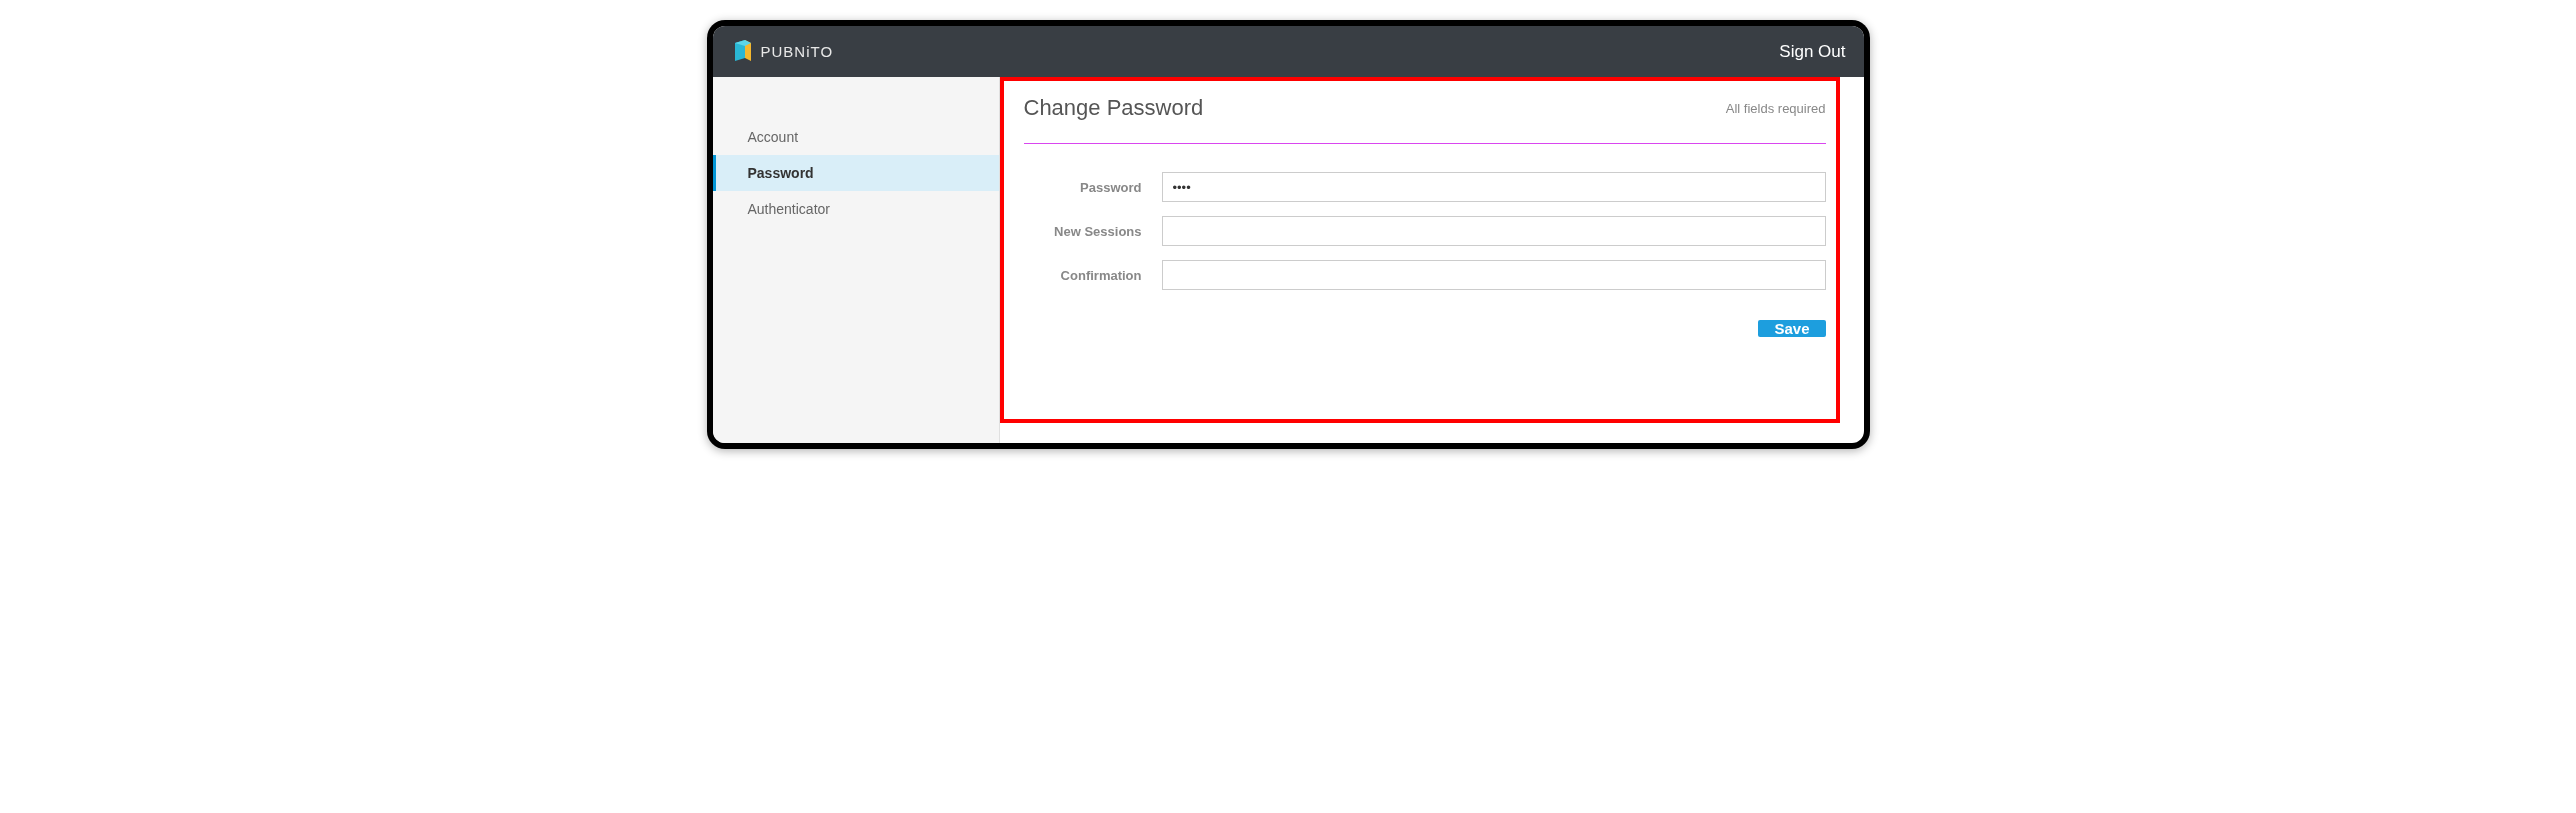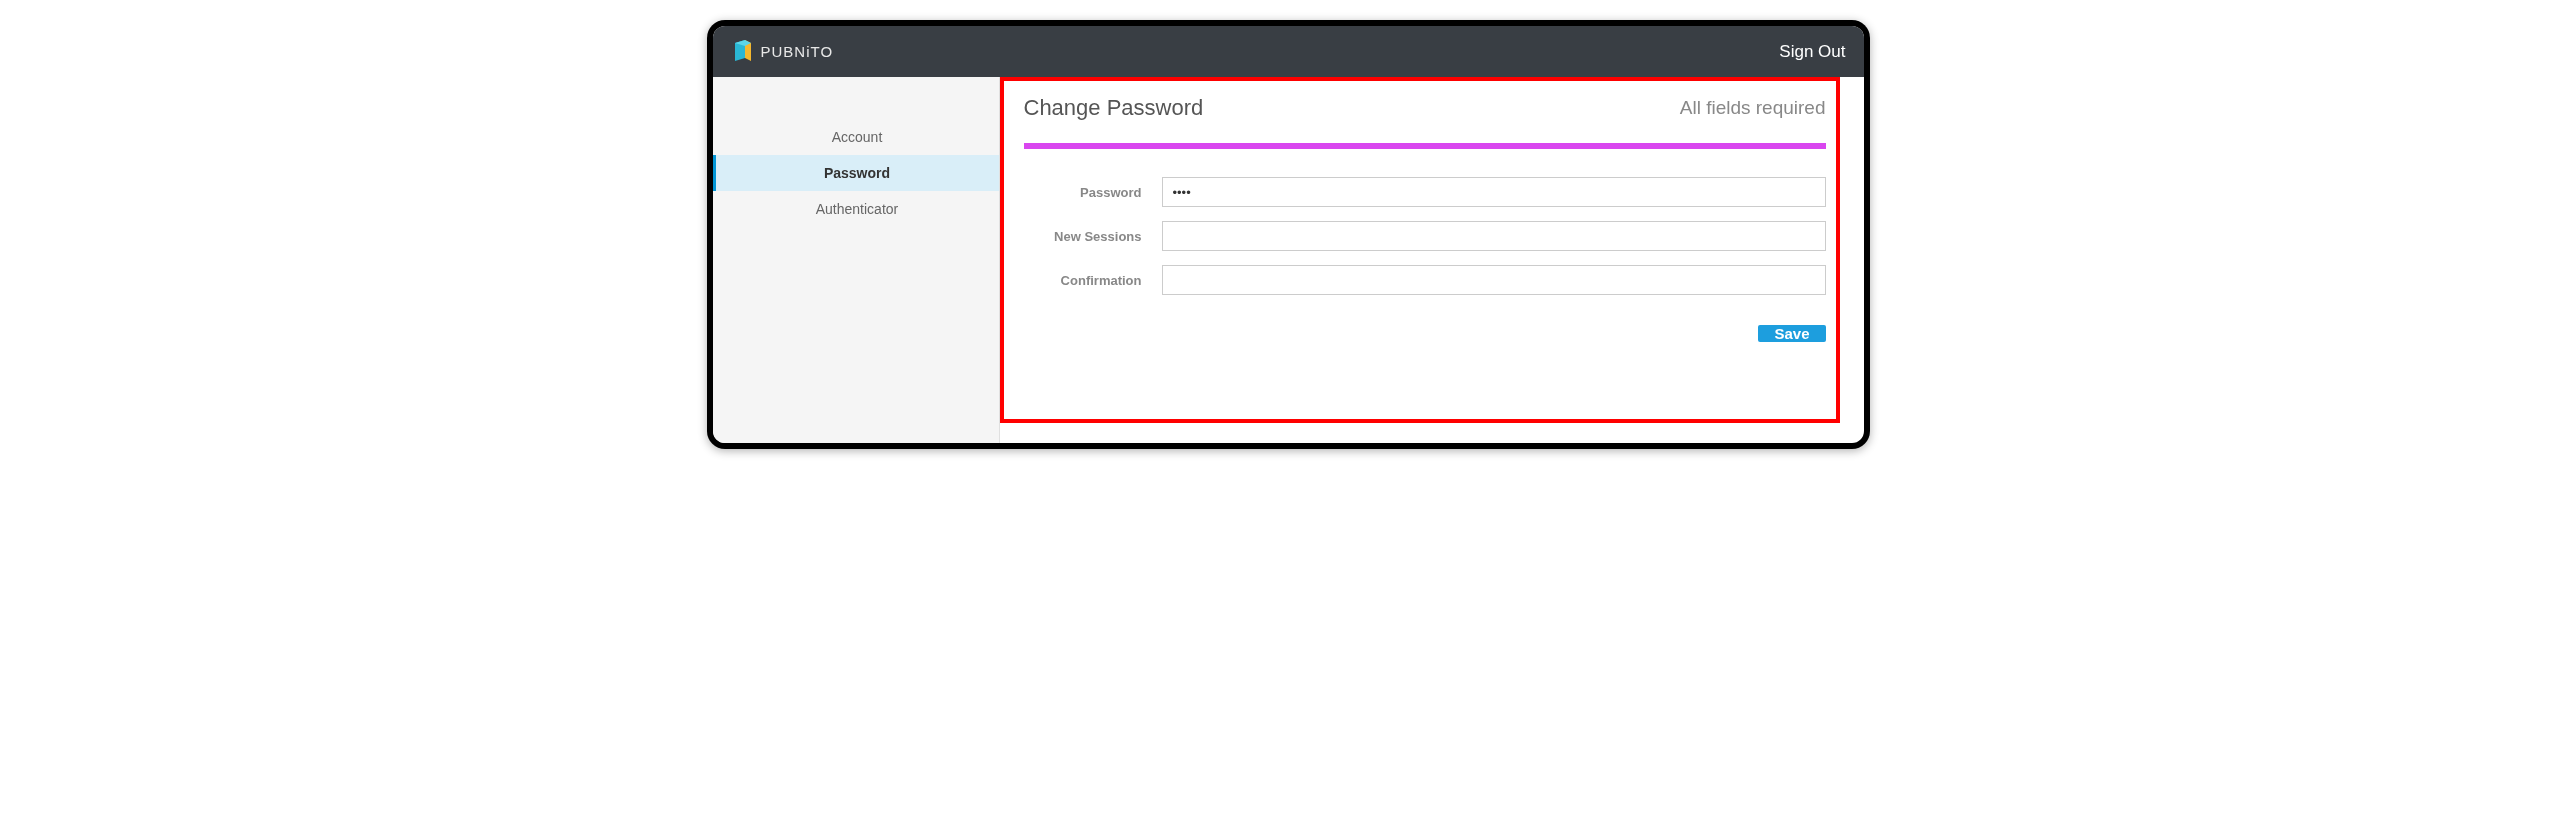--- a/index.html
+++ b/index.html
@@ -62,21 +62,20 @@
     }
     .body-area {
       display: flex;
       min-height: 366px;
     }
     .sidebar {
       width: 287px;
       background: #f5f5f5;
       padding-top: 42px;
       border-right: 1px solid #e0e0e0;
-      text-align: center;
     }
     .sidebar-item {
       padding: 10px 32px;
       color: #666;
       font-size: 14px;
       cursor: pointer;
       border-left: 3px solid transparent;
     }
     .sidebar-item.active {
       background: #d9eef8;
@@ -100,31 +99,31 @@
       z-index: 10;
     }
     .content {
       padding: 18px 38px 20px 24px;
     }
     .page-head {
       display: flex;
       justify-content: space-between;
       align-items: center;
       padding-bottom: 22px;
-      border-bottom: 6px solid #d946ef;
+      border-bottom: 1px solid #d946ef;
       margin-bottom: 28px;
       gap: 16px;
     }
     .page-title {
       font-size: 22px;
       font-weight: 400;
       color: #555;
     }
     .required-note {
-      font-size: 19px;
+      font-size: 13px;
       color: #888;
     }
     .form-row {
       display: flex;
       align-items: center;
       margin-bottom: 14px;
     }
     .form-label {
       width: 138px;
       text-align: right;

